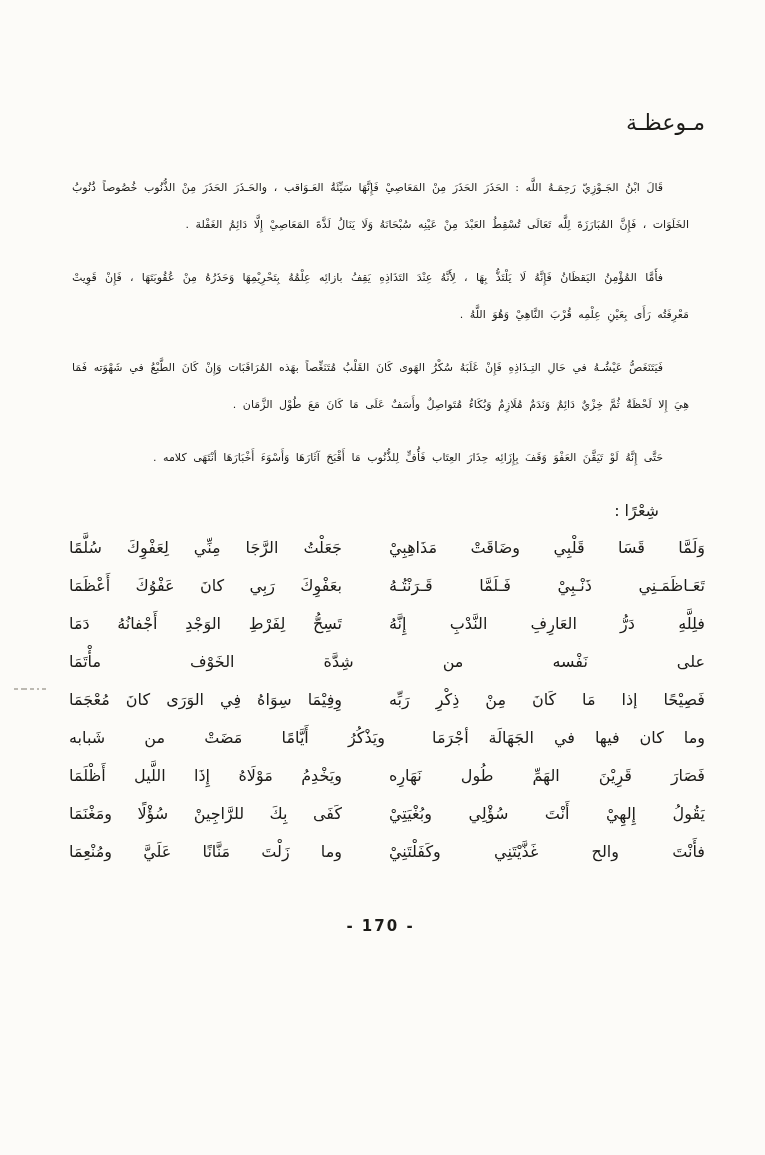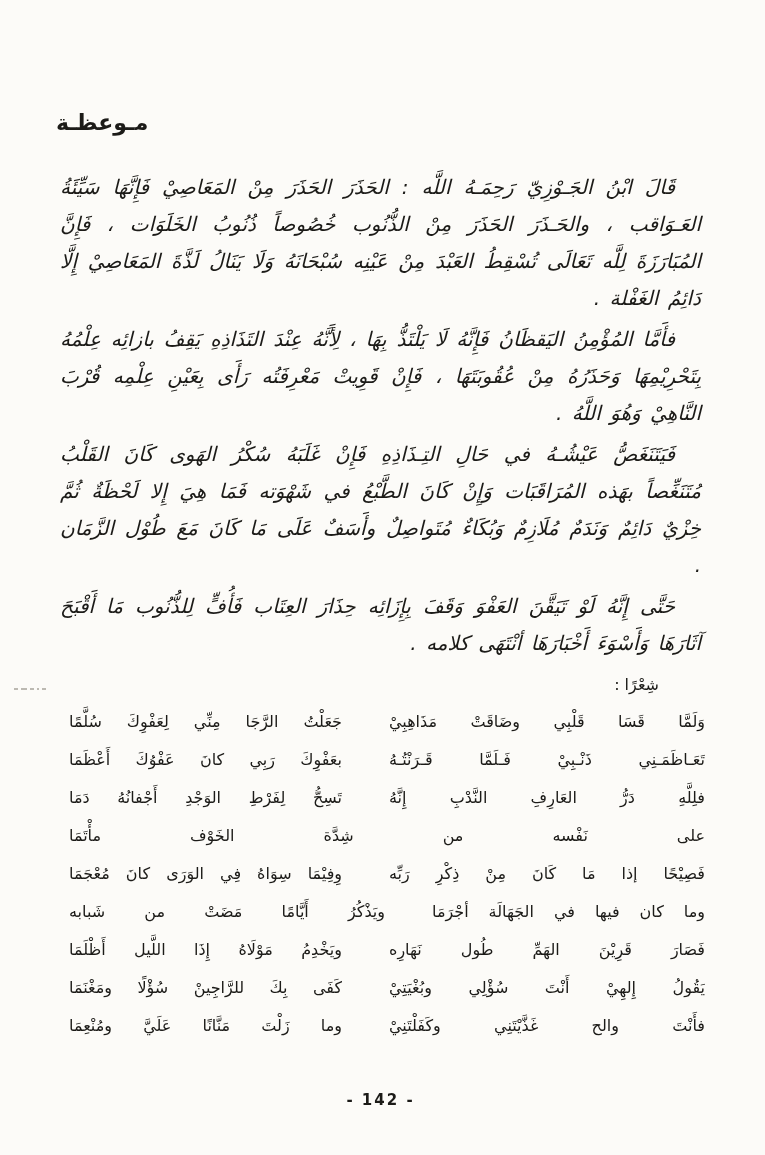--- a/index.html
+++ b/index.html
@@ -9,34 +9,33 @@
     margin:0 auto;
     background:#fcfbf8;
     color:#1c1b18;
     direction:rtl;
     box-sizing:border-box;
     padding:110px 60px 0 56px;
     font-family:"DejaVu Sans", sans-serif;
     overflow:hidden;
   }
   .title{
-    text-align:left;
+    text-align:right;
     font-size:22px;
-    font-weight:bold;
+    font-weight:normal;
     margin:0 0 34px 0;
     letter-spacing:.5px;
   }
   .prose{
-    font-size:20px;
+    font-size:11px;
     line-height:37px;
     text-align:justify;
     text-indent:26px;
     word-spacing:3px;
-    margin:4px;
-    font-style:italic;
+    margin:16px;
   }
   .poem-label{
     font-size:16px;
     line-height:37px;
     padding-right:46px;
     margin:0;
   }
   .poem{margin:0;}
   .verse{
     display:flex;
@@ -116,21 +115,21 @@
     <div class="verse">
       <span class="hemi hemi-right">يَقُولُ إِلهِيْ أَنْتَ سُؤْلِي وبُغْيَتِيْ</span>
       <span class="hemi hemi-left">كَفَى بِكَ للرَّاجِينْ سُؤْلًا ومَغْنَمَا</span>
     </div>
     <div class="verse">
       <span class="hemi hemi-right">فأَنْتَ والح غَذَّيْتَنِي وكَفَلْتَنِيْ</span>
       <span class="hemi hemi-left">وما زَلْتَ مَنَّانًا عَلَيَّ ومُنْعِمَا</span>
     </div>
   </div>
 
-  <div class="page-number">- 142 -</div>
+  <div class="page-number">- 170 -</div>
 
   <div class="artifact">
     <i></i>
       <i></i>
       <i></i>
       <i></i>
       <i></i>
   </div>
 
 </div>

